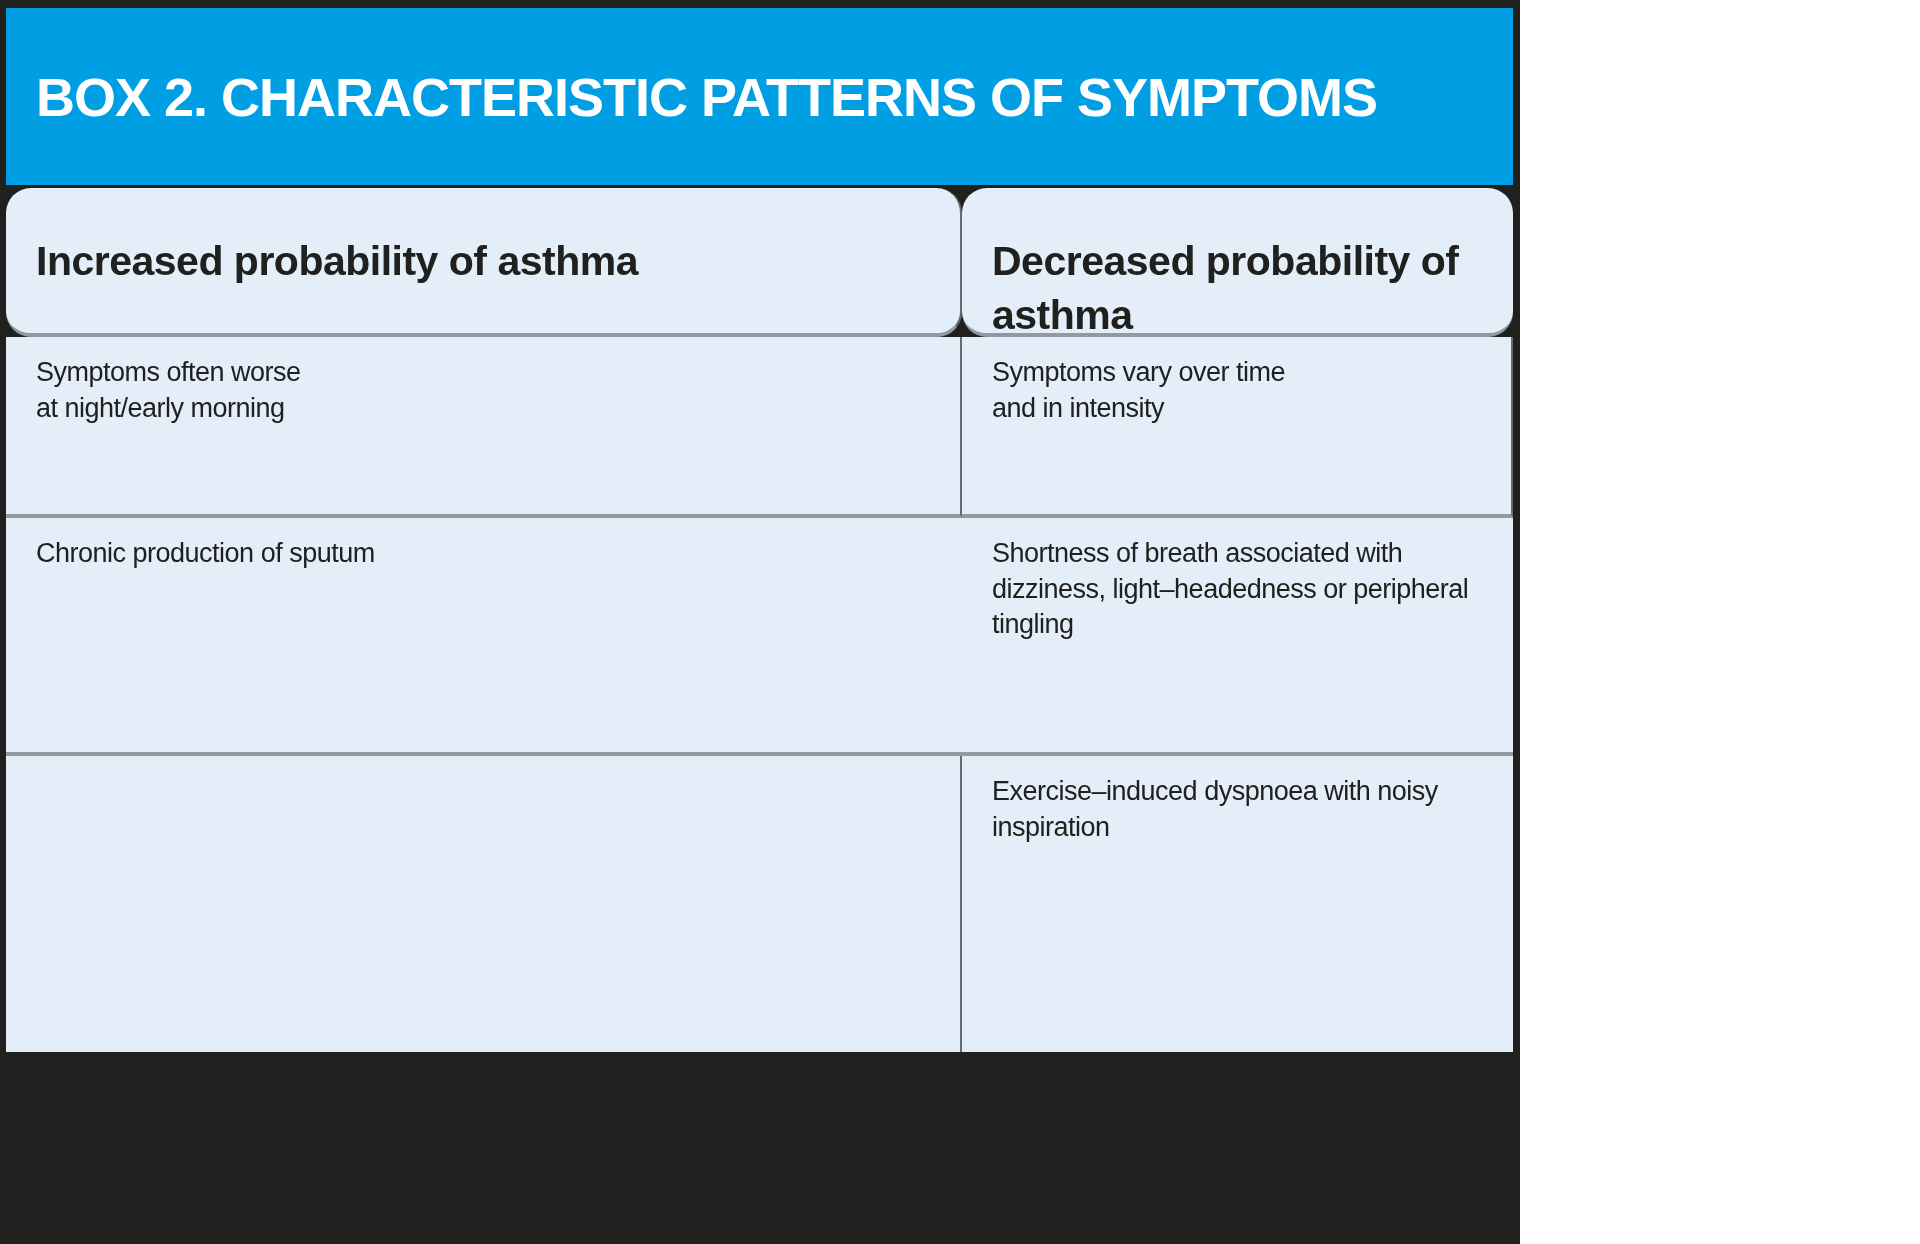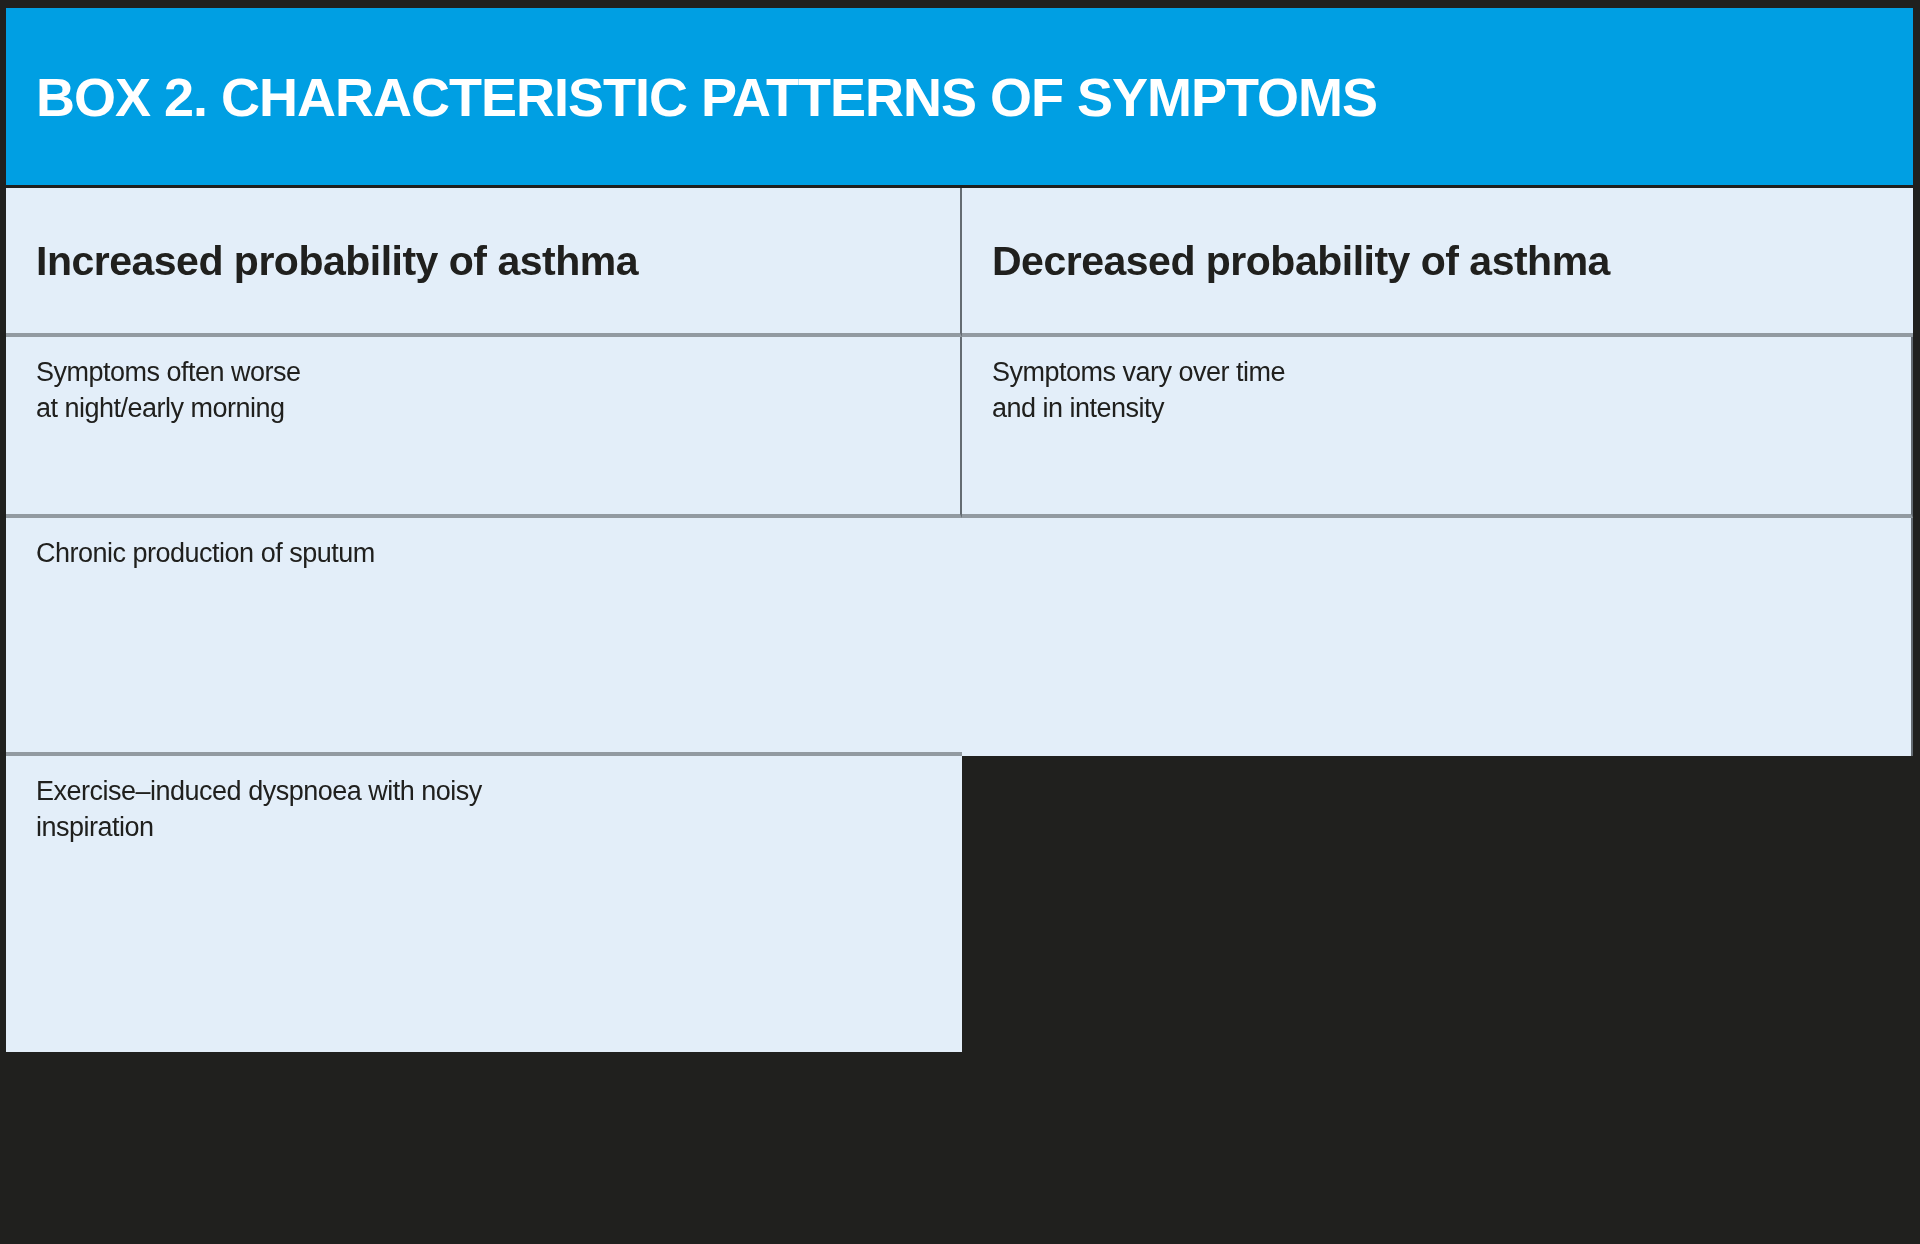--- a/index.html
+++ b/index.html
@@ -1,21 +1,21 @@
 <!DOCTYPE html>
 <html><head>
 <meta charset="utf-8">
 <style>
   html, body {
     margin: 0;
     padding: 0;
     background: #ffffff;
   }
   .frame {
-    width: 1920px;
+    width: 1520px;
     height: 1244px;
     box-sizing: border-box;
     background: #20201e;
     padding: 8px 7px 9px 6px;
     overflow: hidden;
     font-family: "Liberation Sans", sans-serif;
   }
   .title-bar {
     height: 177px;
     background: #009fe3;
@@ -53,20 +53,21 @@
   }
   .cell.col-left {
     border-right: 2px solid #646b72;
   }
   .cell.col-right {
   }
   .cell.header-cell {
     font-weight: bold;
     font-size: 41px;
     padding-top: 46px;
+    border-radius: 25px;
   }
   .cell.last-row {
     border-bottom: none;
   }
 </style>
 </head>
 <body>
 
 <div class="frame">
 
@@ -81,20 +82,23 @@
     <div class="cell col-right header-cell">Decreased probability of asthma</div>
 
     <div class="cell col-left">Symptoms often worse
 at night/early morning</div>
 
     <div class="cell col-left">Symptoms vary over time
 and in intensity</div>
 
     <div class="cell col-right">Chronic production of sputum</div>
 
+    <div class="cell col-right">Shortness of breath associated with
+dizziness, light–headedness or peripheral
+tingling</div>
 
 
 
     <div class="cell col-left last-row"></div>
 
     <div class="cell col-right last-row">Exercise–induced dyspnoea with noisy
 inspiration</div>
 
   </div>
 </div>

